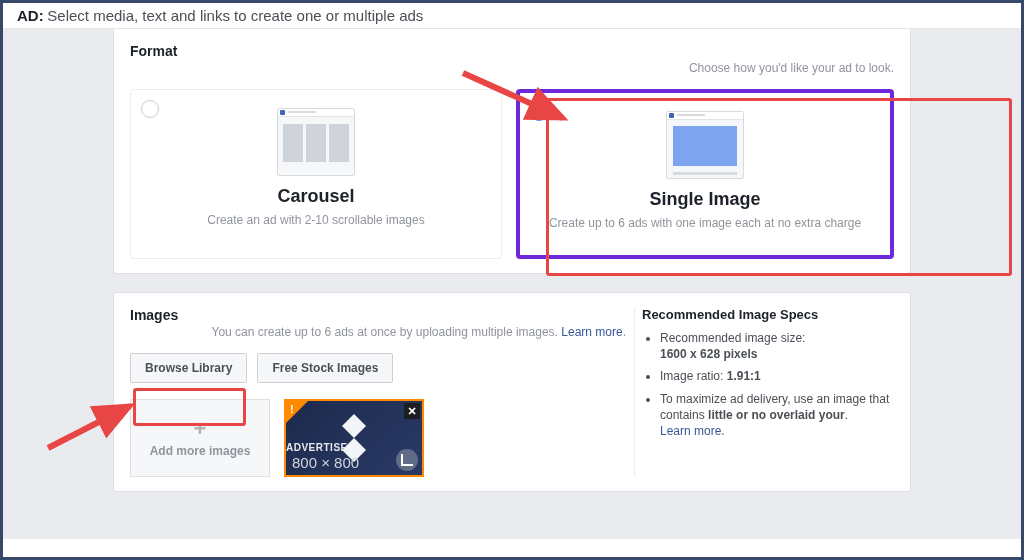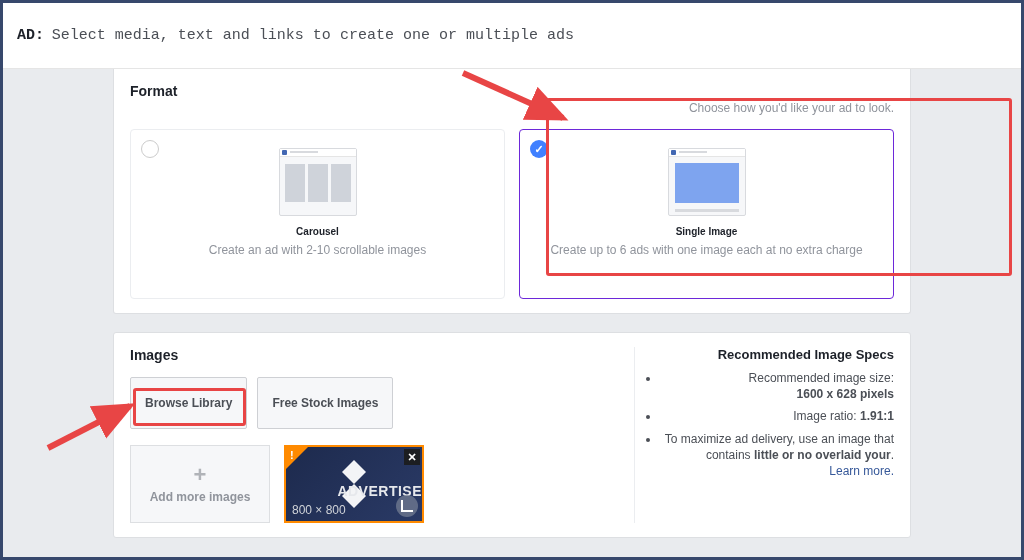--- a/index.html
+++ b/index.html
@@ -1,70 +1,70 @@
 <!DOCTYPE html>
 <html><head>
 <meta charset="utf-8">
 <style>
 * { box-sizing: border-box; margin: 0; padding: 0; }
 body { font-family: Helvetica, Arial, sans-serif; font-size: 13px; color: #1d2129; background: #fff; }
 .frame { width: 1024px; height: 560px; border: 3px solid #37486c; position: relative; overflow: hidden; }
-.header { padding: 24px 14px; border-bottom: 1px solid #e5e5e5; font-family: Liberation Mono, monospace; }
+.header { padding: 4px 14px; border-bottom: 1px solid #e5e5e5; }
 .header .ad { font-weight: bold; color: #1d2129; font-size: 15px; }
 .header .sub { color: #4b4f56; font-size: 15px; }
 .body { background: #e9ebee; padding: 0 20px 20px 20px; height: 510px; overflow: hidden; }
 .panel { background: #fff; border: 1px solid #dddfe2; border-radius: 3px; padding: 14px 16px; margin: 0 90px; }
 .panel.first { border-top: none; border-radius: 0 0 3px 3px; }
 .section-title { font-weight: bold; font-size: 14px; color: #1d2129; }
 .section-sub { font-size: 12px; color: #90949c; margin-top: 2px; text-align: right; }
 .options { display: flex; gap: 14px; margin-top: 14px; }
 .option { flex: 1; border: 1px solid #ebedf0; border-radius: 4px; padding: 14px 10px 18px 10px; text-align: center; position: relative; cursor: pointer; min-height: 170px; }
-.option.selected { border: 1px solid #6d28d9; }
+.option.selected { border: 4px solid #6d28d9; }
 .option .radio { position: absolute; top: 10px; left: 10px; width: 18px; height: 18px; border-radius: 50%; }
 .radio.empty { border: 1px solid #ccc; background: #fff; }
 .radio.checked { background: #4080ff; display: flex; align-items: center; justify-content: center; }
 .radio.checked::after { content: "✓"; color: #fff; font-size: 11px; font-weight: bold; }
-.opt-title { font-weight: bold; margin-top: 10px; font-size: 10px; }
+.opt-title { font-weight: bold; margin-top: 10px; font-size: 18px; }
 .opt-desc { color: #90949c; font-size: 12px; margin-top: 6px; }
 .thumb { width: 78px; height: 68px; margin: 4px auto 0; border: 1px solid #d8dade; border-radius: 2px; background: #f6f7f9; position: relative; }
 .thumb .topbar { height: 8px; background: #fff; border-bottom: 1px solid #e5e5e5; }
 .thumb .dot { width: 5px; height: 5px; background: #4267b2; position: absolute; top: 1px; left: 2px; border-radius: 1px; }
 .thumb .line { height: 2px; background: #d8dade; position: absolute; top: 2px; left: 10px; width: 28px; }
 .thumb.carousel .row { display: flex; gap: 3px; padding: 7px 5px; }
 .thumb.carousel .cell { flex: 1; height: 38px; background: #cfd3da; }
 .thumb.single .big { margin: 6px; height: 40px; background: #7ea4ef; }
 .thumb .foot { height: 3px; background: #d8dade; margin: 0 6px; }
 .highlight-red { position: absolute; border: 3px solid #e84545; border-radius: 3px; pointer-events: none; }
 .hl1 { top: 95px; left: 543px; width: 466px; height: 178px; }
 .hl2 { top: 385px; left: 130px; width: 113px; height: 38px; }
 .arrow { position: absolute; pointer-events: none; }
 .arrow svg { display: block; }
 .panel2 { display: flex; gap: 8px; }
 .images-col { flex: 1; }
-.specs-col { width: 260px; border-left: 1px solid #ebedf0; padding-left: 7px; text-align: right; }
+.specs-col { width: 260px; border-left: 1px solid #ebedf0; padding-left: 7px; }
 .btn-row { display: flex; gap: 10px; margin-top: 14px; }
-.btn { padding: 18px 14px; border: 1px solid #ced0d4; background: #f6f7f9; font-size: 12px; font-weight: bold; color: #4b4f56; cursor: pointer; border-radius: 2px; }
+.btn { padding: 7px 14px; border: 1px solid #ced0d4; background: #f6f7f9; font-size: 12px; font-weight: bold; color: #4b4f56; cursor: pointer; border-radius: 2px; }
 .tiles { display: flex; gap: 14px; margin-top: 16px; }
 .tile-add { width: 140px; height: 78px; border: 1px solid #dddfe2; background: #f6f7f9; display: flex; flex-direction: column; align-items: center; justify-content: center; color: #90949c; font-size: 12px; font-weight: bold; cursor: pointer; }
 .tile-add .plus { font-size: 22px; line-height: 1; margin-bottom: 4px; color: #b0b3b8; font-weight: bold; }
 .tile-img { width: 140px; height: 78px; position: relative; background: linear-gradient(135deg,#1d2a4d,#2a3a66); border: 2px solid #ff8a00; display: flex; align-items: center; justify-content: center; color: #fff; font-weight: bold; }
 .tile-img .warn { position: absolute; top: 0; left: 0; width: 0; height: 0; border-top: 22px solid #ff8a00; border-right: 22px solid transparent; }
 .tile-img .warn::after { content: "!"; position: absolute; top: -20px; left: 4px; color: #fff; font-size: 11px; }
 .tile-img .close { position: absolute; top: 2px; right: 2px; width: 16px; height: 16px; background: #1c1e21; color: #fff; font-size: 11px; text-align: center; line-height: 16px; cursor: pointer; }
-.tile-img .dims { position: absolute; bottom: 4px; left: 6px; font-size: 12px; color: #d0d3d8; font-weight: normal; }
+.tile-img .dims { position: absolute; bottom: 4px; left: 6px; font-size: 15px; color: #d0d3d8; font-weight: normal; }
 .tile-img .crop { position: absolute; bottom: 4px; right: 4px; width: 22px; height: 22px; border-radius: 50%; background: rgba(120,130,150,.7); display: flex; align-items: center; justify-content: center; cursor: pointer; }
 .tile-img .crop::before { content: ""; width: 10px; height: 10px; border: 2px solid #fff; border-top: none; border-right: none; }
 .tile-img .diamond { width: 34px; height: 34px; transform: rotate(45deg); background:
   linear-gradient(#fff,#fff), linear-gradient(#fff,#fff);
   background-size: 50% 50%, 50% 50%;
   background-position: 0 0, 100% 100%;
   background-repeat: no-repeat;
   opacity: .95;
 }
-.tile-img .txt { position: absolute; font-size: 14px; letter-spacing: .5px; color: #e6e8ec; bottom: 22px; width: 100%; text-align: right; }
+.tile-img .txt { position: absolute; font-size: 10px; letter-spacing: .5px; color: #e6e8ec; bottom: 22px; width: 100%; text-align: left; }
 .specs-col .h { font-weight: bold; font-size: 13px; margin-bottom: 8px; }
 .specs-col ul { list-style: disc; padding-left: 18px; color: #4b4f56; font-size: 12px; }
 .specs-col li { margin-bottom: 6px; line-height: 1.35; }
 .link { color: #365899; cursor: pointer; }
 .gap { height: 18px; }
 </style>
 </head>
 <body>
 
 <div class="frame">
@@ -113,20 +113,24 @@
         </div>
       </div>
     </div>
 
     <div class="gap"></div>
 
     <div class="panel">
       <div class="panel2">
         <div class="images-col">
           <div class="section-title">Images</div>
+          <div class="section-sub">
+            <span>You can create up to 6 ads at once by uploading multiple images.</span>
+            <span class="link">Learn more</span>.
+          </div>
 
           <div class="btn-row">
             <button class="btn">Browse Library</button>
             <button class="btn">Free Stock Images</button>
           </div>
 
           <div class="tiles">
             <div class="tile-add">
               <div class="plus">+</div>
               <div>Add more images</div>

